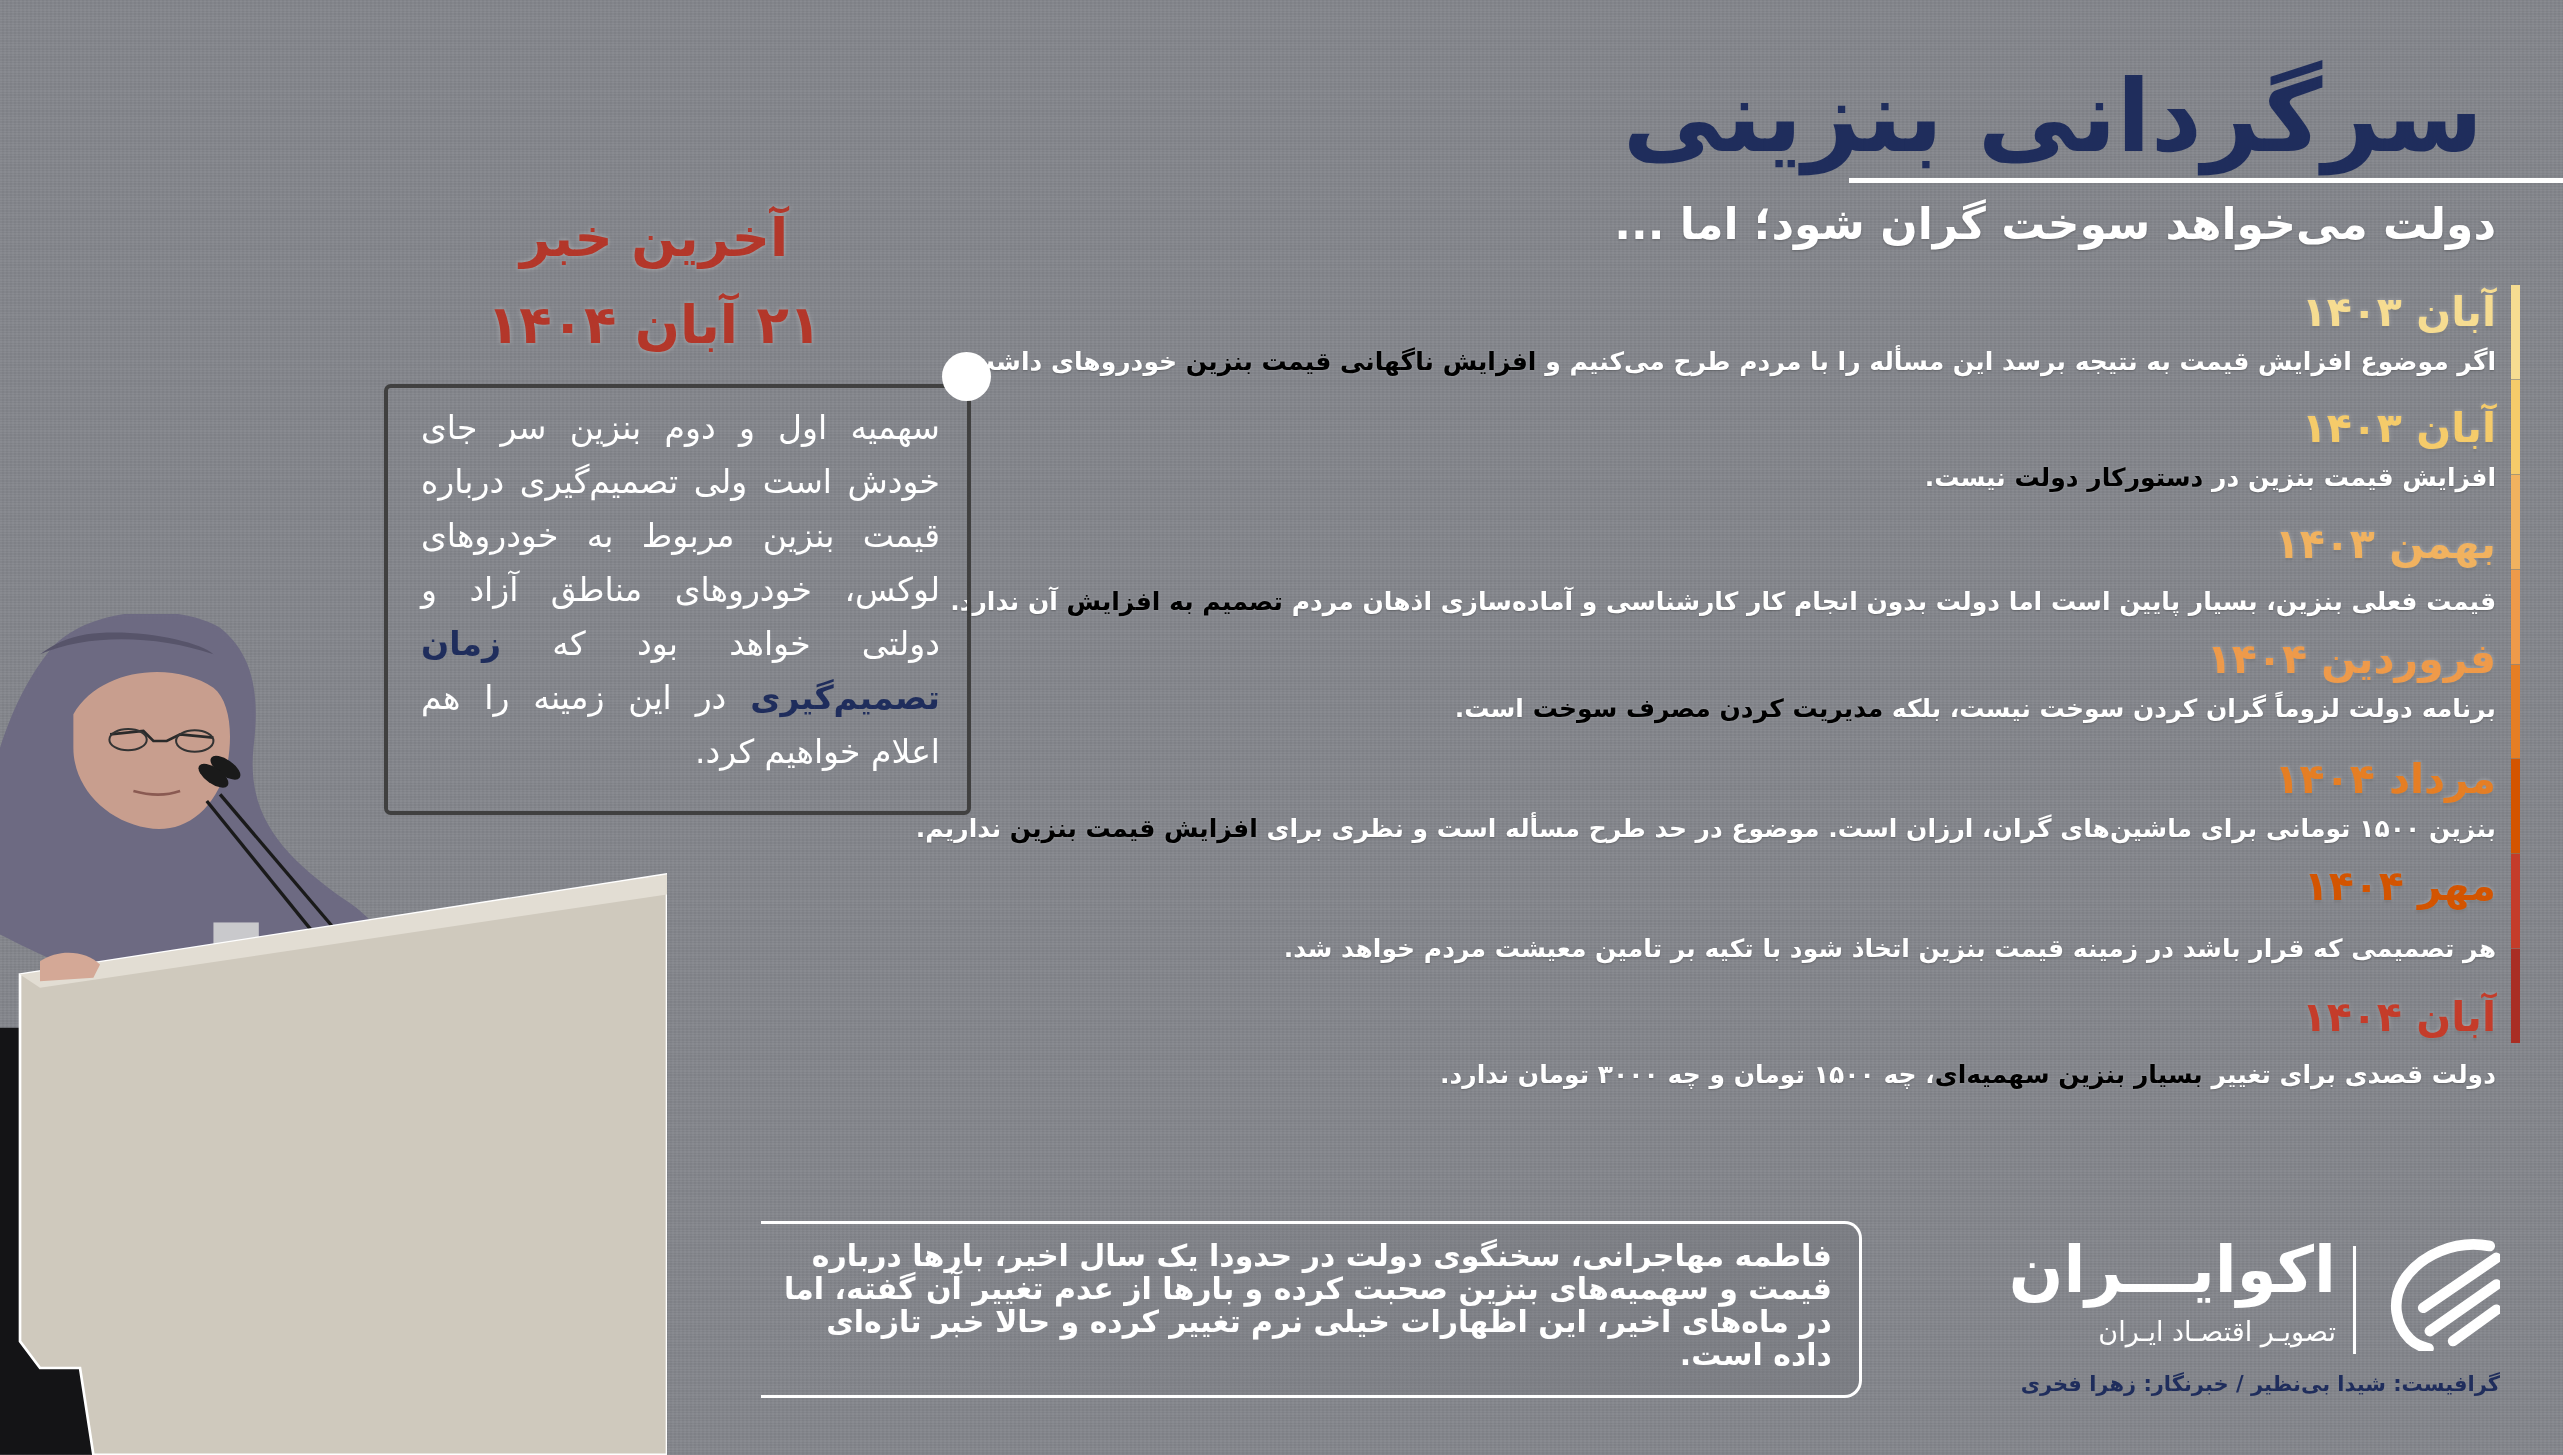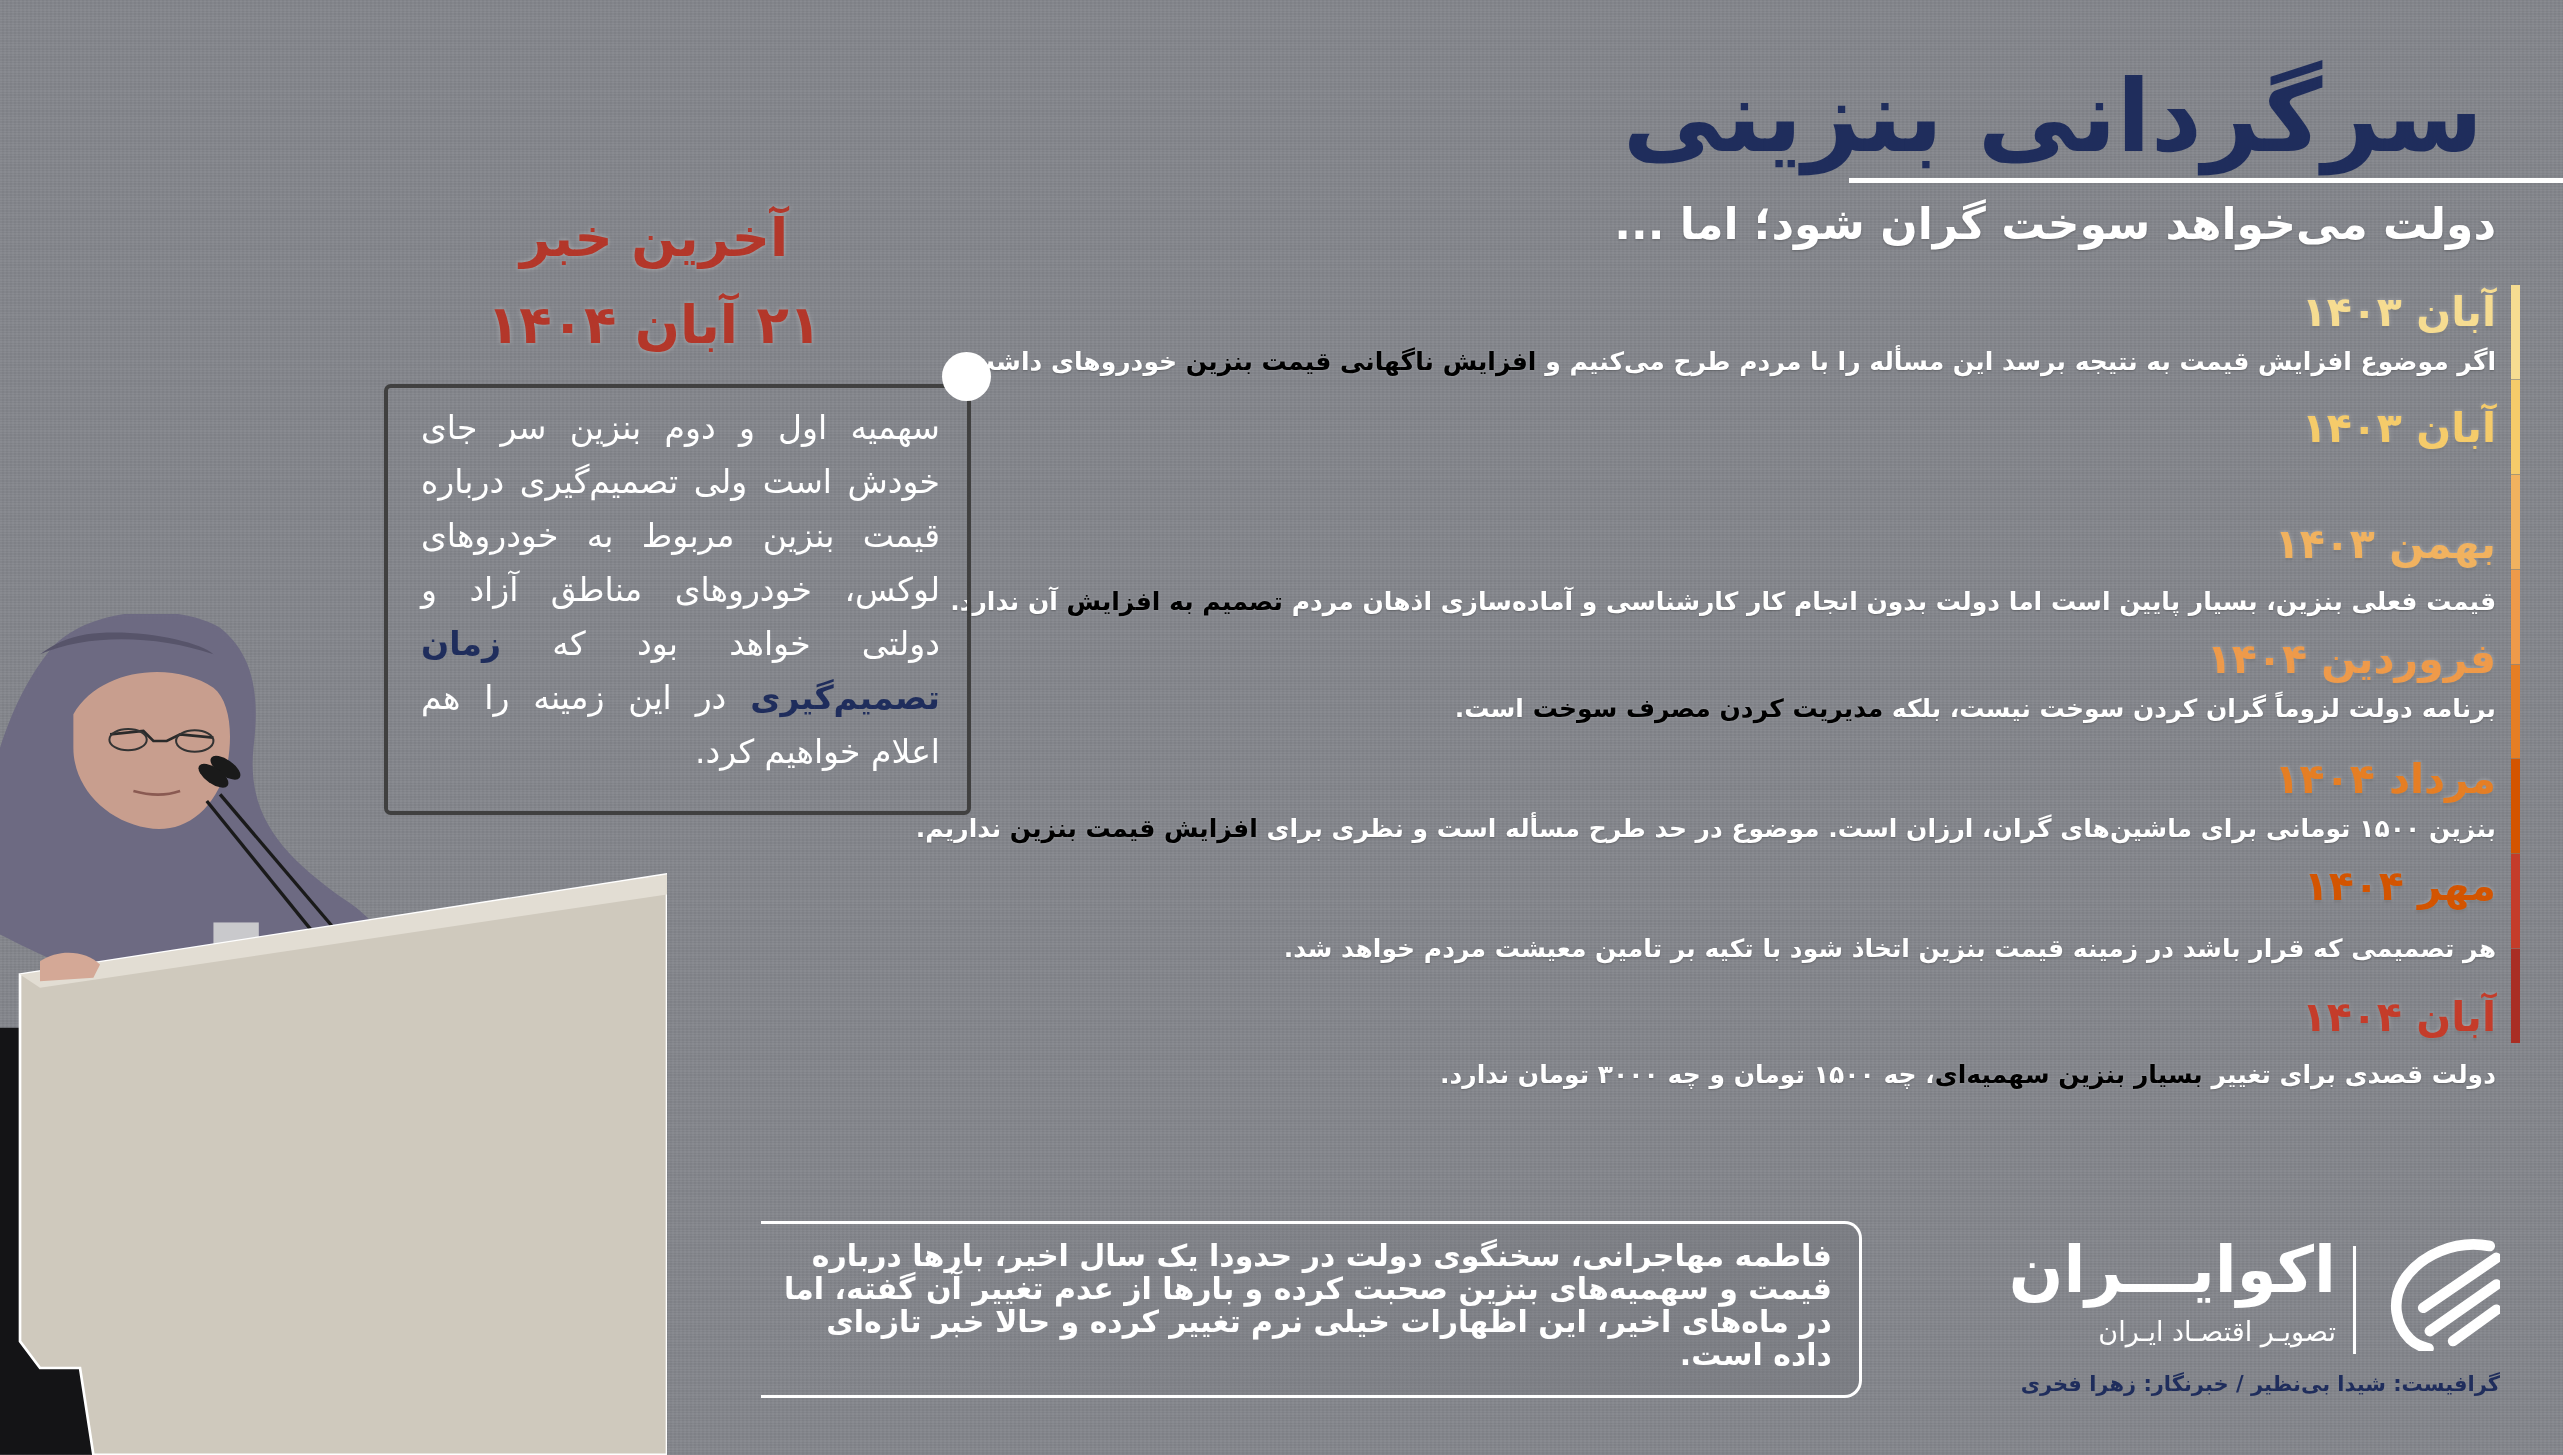--- a/index.html
+++ b/index.html
@@ -100,20 +100,21 @@
   <div class="timeline-seg" style="background:#a92e24"></div>
 </div>
 
 <div class="abs tl-entry" style="top:282px">
   <div class="tl-date" style="color:#f6dc91">آبان ۱۴۰۳</div>
   <div class="tl-quote"><span>اگر موضوع افزایش قیمت به نتیجه برسد این مسأله را با مردم طرح می‌کنیم و </span><span class="hl">افزایش ناگهانی قیمت بنزین</span><span> خودروهای داشت.</span></div>
 </div>
 
 <div class="abs tl-entry" style="top:398px">
   <div class="tl-date" style="color:#f5cb6a">آبان ۱۴۰۳</div>
+  <div class="tl-quote"><span>افزایش قیمت بنزین در </span><span class="hl">دستورکار دولت</span><span> نیست.</span></div>
 </div>
 
 <div class="abs tl-entry" style="top:514px">
   <div class="tl-date" style="color:#f1b25f">بهمن ۱۴۰۳</div>
   <div class="tl-quote" style="margin-top:8px"><span>قیمت فعلی بنزین، بسیار پایین است اما دولت بدون انجام کار کارشناسی و آماده‌سازی اذهان مردم </span><span class="hl">تصمیم به افزایش</span><span> آن ندارد.</span></div>
 </div>
 
 <div class="abs tl-entry" style="top:629px">
   <div class="tl-date" style="color:#ee9a4a">فروردین ۱۴۰۴</div>
   <div class="tl-quote"><span>برنامه دولت لزوماً گران کردن سوخت نیست، بلکه </span><span class="hl">مدیریت کردن مصرف سوخت</span><span> است.</span></div>

